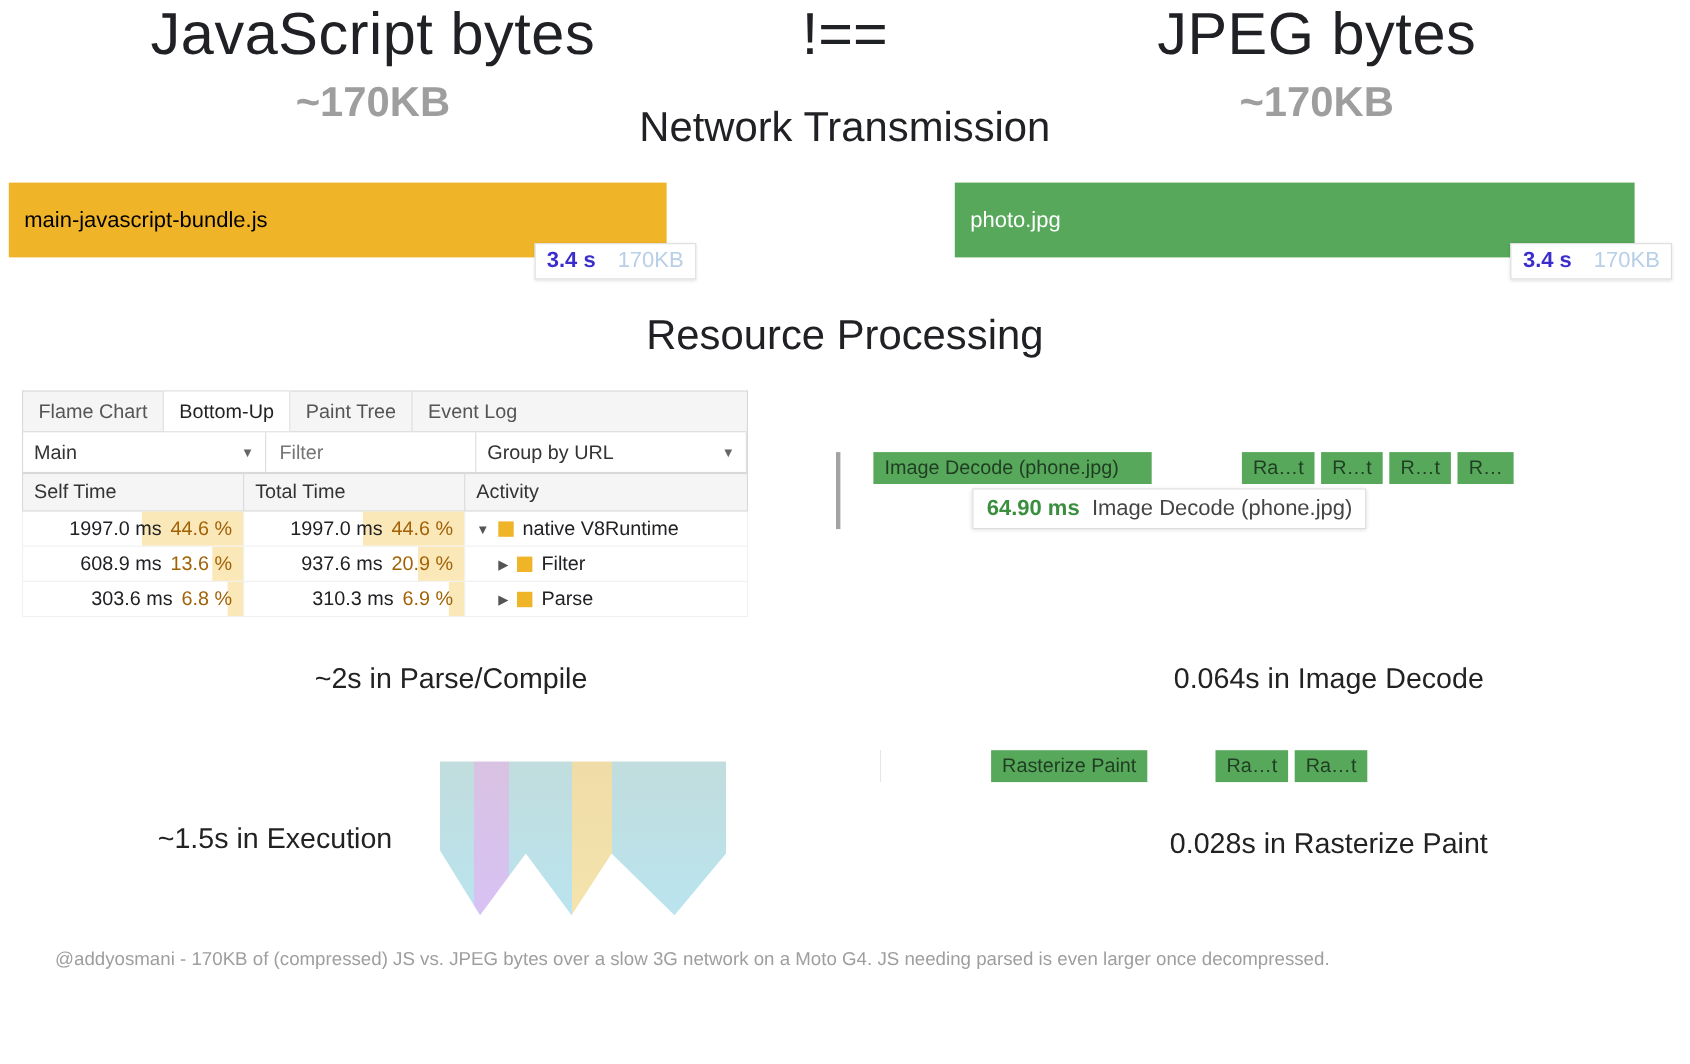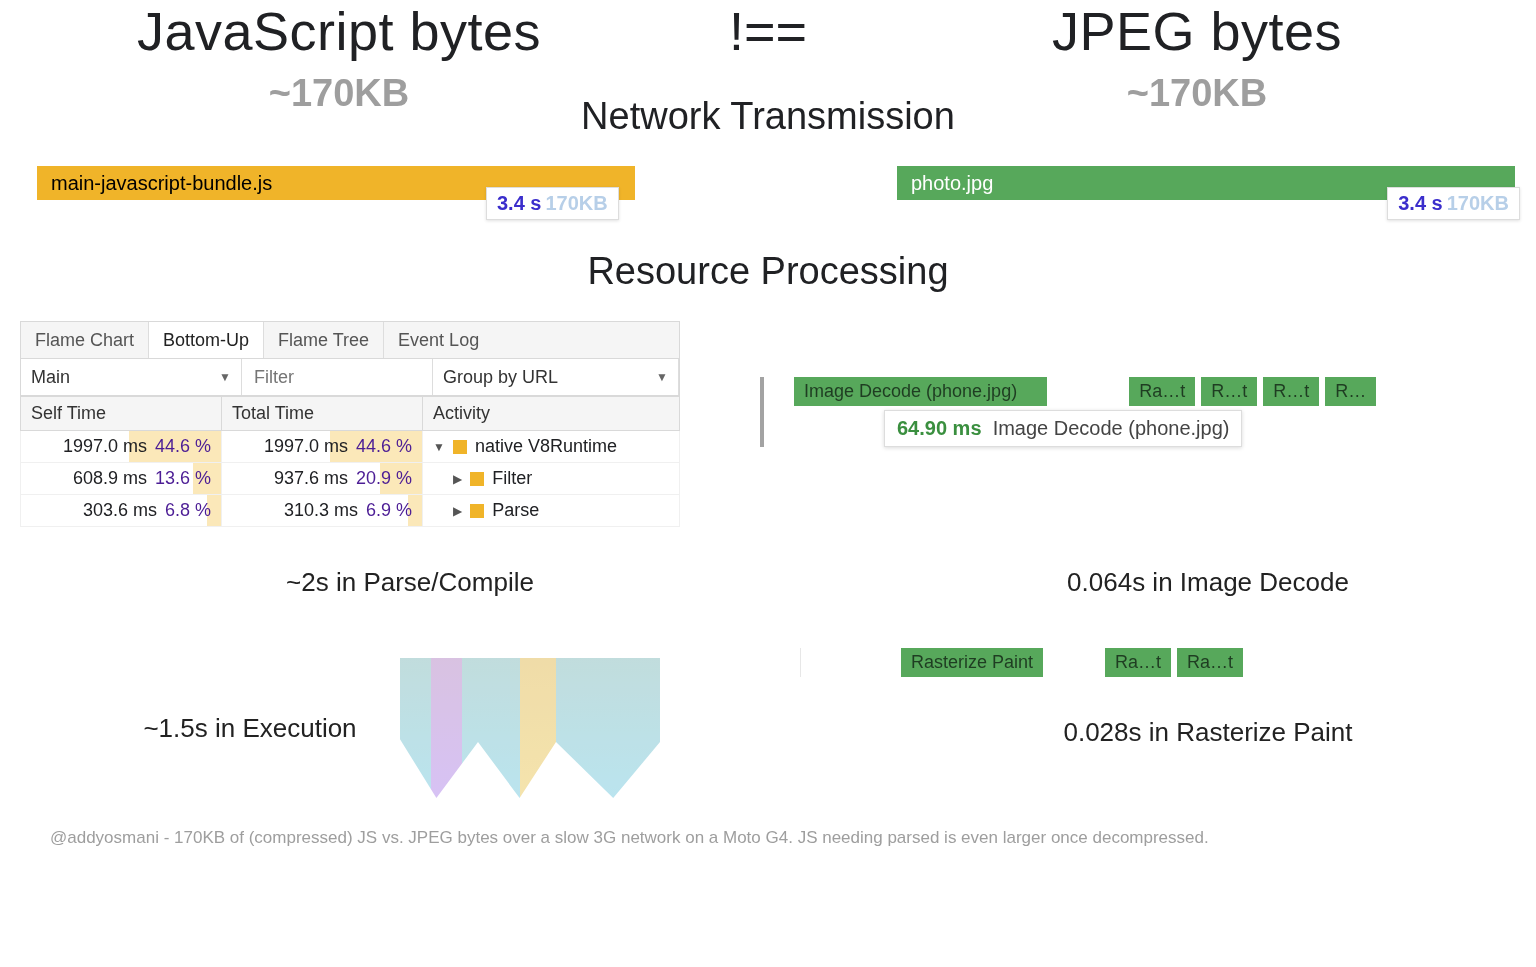--- a/index.html
+++ b/index.html
@@ -13,46 +13,46 @@
   .hdr .side{flex:1;}
   .hdr .mid{width:260px;}
   .big{font-size:54px;font-weight:400;color:#202124;letter-spacing:0.5px;}
   .neq{font-size:54px;font-weight:400;color:#202124;}
   .kb{font-size:38px;font-weight:600;color:#9e9e9e;margin-top:10px;}
   .section-title{font-size:38px;font-weight:400;color:#202124;margin:6px 0 28px 0;}
 
   
   .bars{display:flex;gap:200px;justify-content:space-between;padding:0 8px;}
   .barwrap{position:relative;flex:1;}
-  .bar{height:34px;display:flex;align-items:center;padding:0 14px;font-size:20px;color:#000;margin-left:29px;}
+  .bar{height:34px;display:flex;align-items:center;padding:17px 14px;font-size:20px;color:#000;}
   .bar.js{background:#f0b429;width:570px;}
   .bar.jpg{background:#57a85b;color:#fff;width:590px;}
   .tag{position:absolute;background:#fff;border:1px solid #ddd;box-shadow:0 1px 3px rgba(0,0,0,.12);padding:4px 10px;font-size:20px;bottom:-20px;}
   .tag.left{left:478px;}
   .tag.right{right:8px;}
   .tag .t{color:#3b2ecc;font-weight:700;}
-  .tag .s{color:#b7cfe8;font-weight:700;margin-left:4px;}
+  .tag .s{color:#b7cfe8;font-weight:400;margin-left:20px;}
 
   
   .profbox{width:660px;}
   .tabs{display:flex;background:#f5f5f5;border:1px solid #d9d9d9;border-bottom:none;height:36px;}
   .tab{padding:0 14px;display:flex;align-items:center;font-size:18px;color:#555;border-right:1px solid #ddd;cursor:default;}
   .tab.active{background:#fff;font-weight:500;color:#222;}
   .filterbar{display:flex;align-items:center;border:1px solid #d9d9d9;border-top:1px solid #d9d9d9;height:36px;background:#fff;}
   .dd{display:flex;align-items:center;justify-content:space-between;padding:0 10px;font-size:18px;color:#333;border-right:1px solid #ddd;height:100%;}
   .dd .arr{font-size:12px;color:#666;}
   .filter{flex:0 0 170px;border-right:1px solid #ddd;height:100%;padding:0 10px;display:flex;align-items:center;}
   .filter input{border:none;outline:none;font-size:18px;color:#888;width:100%;}
   .ptable{border:1px solid #d9d9d9;border-top:none;border-collapse:collapse;width:100%;font-size:18px;}
   .ptable th{background:#f5f5f5;text-align:left;font-weight:400;color:#333;padding:6px 10px;border:1px solid #d9d9d9;margin-left:48px;}
   .ptable td{padding:5px 10px;border:1px solid #f0f0f0;}
   .tcell{position:relative;text-align:right;white-space:nowrap;padding-right:10px;}
   .tcell .barbg{position:absolute;right:0;top:0;bottom:0;background:#fbe8b9;}
   .tcell span{position:relative;z-index:1;}
-  .pct{color:#4c1d95;padding-left:8px;}
+  .pct{color:#a16207;padding-left:8px;}
   .act{display:flex;align-items:center;gap:8px;}
   .act .tri{font-size:12px;color:#555;}
   .act .sq{width:14px;height:14px;background:#f0b429;display:inline-block;}
 
   
   .timeline{display:flex;align-items:center;gap:6px;}
   .seg{background:#57a85b;color:#1f3d22;font-size:18px;padding:4px 10px;white-space:nowrap;}
   .tooltipbox{background:#fff;border:1px solid #ddd;box-shadow:0 1px 4px rgba(0,0,0,.15);padding:6px 12px;font-size:20px;color:#444;margin-top:4px;}
   .tooltipbox .ms{color:#3a8f3f;font-weight:600;}
 
@@ -102,21 +102,21 @@
 </div>
 
 <div class="center section-title" style="margin-top:50px;">Resource Processing</div>
 
 <div class="row" style="padding:0 20px;align-items:flex-start;">
 
   <div class="profbox">
     <div class="tabs">
       <div class="tab">Flame Chart</div>
       <div class="tab active">Bottom-Up</div>
-      <div class="tab">Flame Tree</div>
+      <div class="tab">Paint Tree</div>
       <div class="tab" style="border-right:none;">Event Log</div>
     </div>
     <div class="filterbar">
       <div class="dd" style="flex:0 0 200px;">
         <span>Main</span>
           <span class="arr">▼</span>
       </div>
       <div class="filter">
         <input placeholder="Filter" style="">
       </div>

